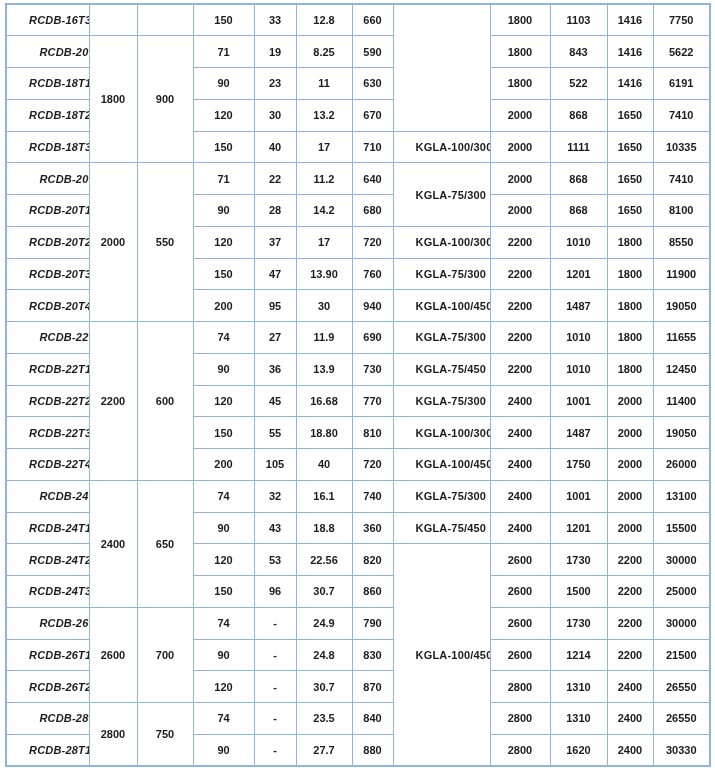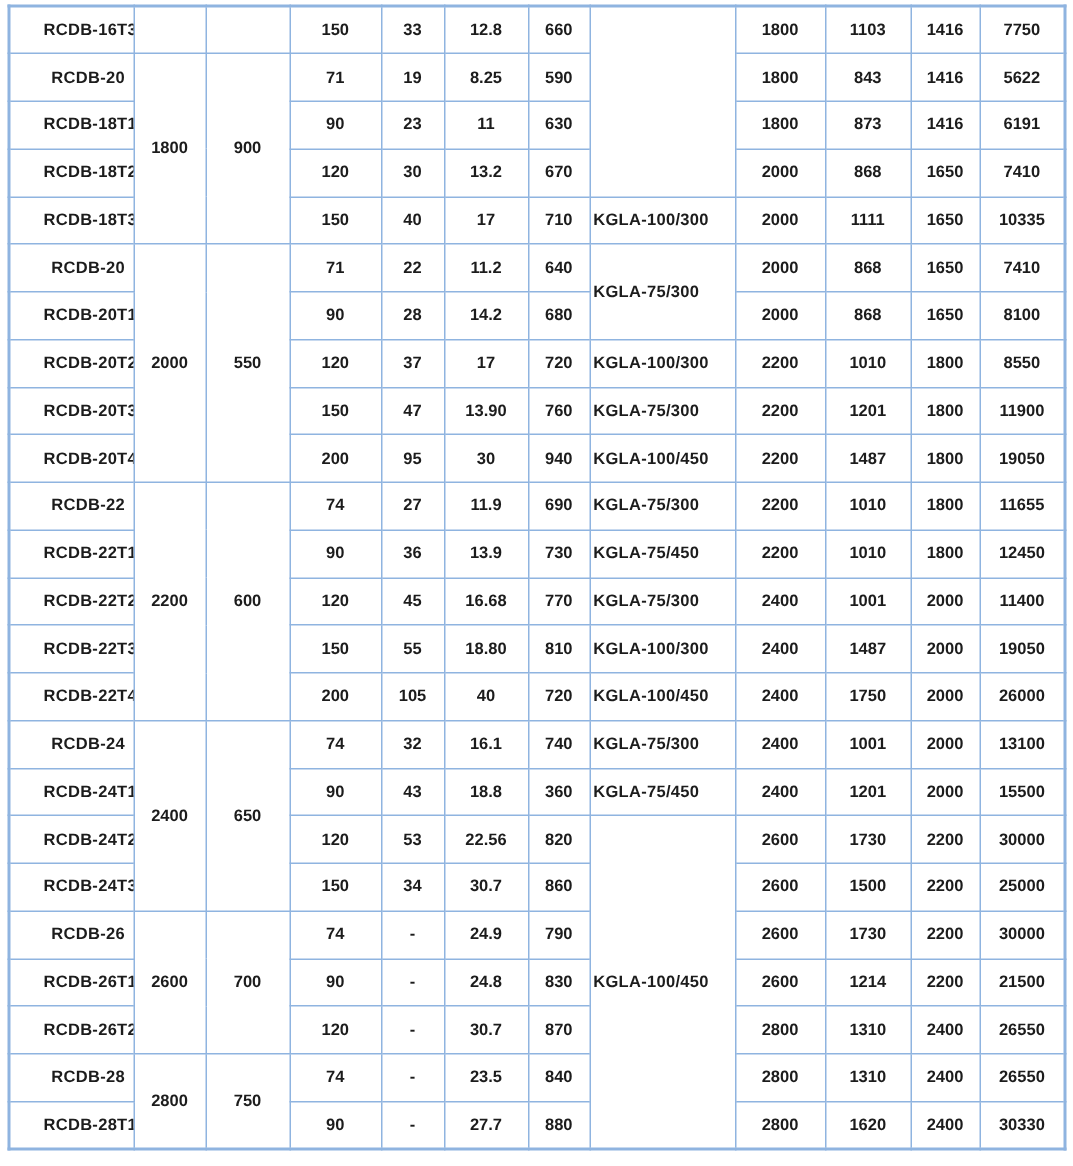--- a/index.html
+++ b/index.html
@@ -20,22 +20,22 @@
     font-size:11px;
     font-weight:bold;
     color:#1c1c1c;
     text-align:center;
     vertical-align:middle;
     padding:0;
     overflow:hidden;
     white-space:nowrap;
   }
   tr{height:31.75px;}
-  td.m{text-align:center;padding-left:22px;letter-spacing:0.2px;}
-  td.k{text-align:left;padding-left:2px;letter-spacing:0.2px;}
+  td.m{text-align:right;padding-left:22px;letter-spacing:0.2px;font-style:italic;}
+  td.k{text-align:left;padding-left:22px;letter-spacing:0.2px;}
 </style>
 </head>
 <body>
 
 <table class="spec">
   <colgroup>
     <col style="width:83px">
       <col style="width:48px">
       <col style="width:56px">
     <col style="width:61px">
@@ -79,21 +79,21 @@
     <td>5622</td>
   </tr>
 
   <tr>
     <td class="m">RCDB-18T1</td>
     <td>90</td>
     <td>23</td>
     <td>11</td>
     <td>630</td>
     <td>1800</td>
-    <td>873</td>
+    <td>522</td>
     <td>1416</td>
     <td>6191</td>
   </tr>
 
   <tr>
     <td class="m">RCDB-18T2</td>
     <td>120</td>
     <td>30</td>
     <td>13.2</td>
     <td>670</td>
@@ -286,21 +286,21 @@
     <td class="k" rowspan="7">KGLA-100/450</td>
     <td>2600</td>
     <td>1730</td>
     <td>2200</td>
     <td>30000</td>
   </tr>
 
   <tr>
     <td class="m">RCDB-24T3</td>
     <td>150</td>
-    <td>34</td>
+    <td>96</td>
     <td>30.7</td>
     <td>860</td>
     <td>2600</td>
     <td>1500</td>
     <td>2200</td>
     <td>25000</td>
   </tr>
 
   <tr>
     <td class="m">RCDB-26</td>

